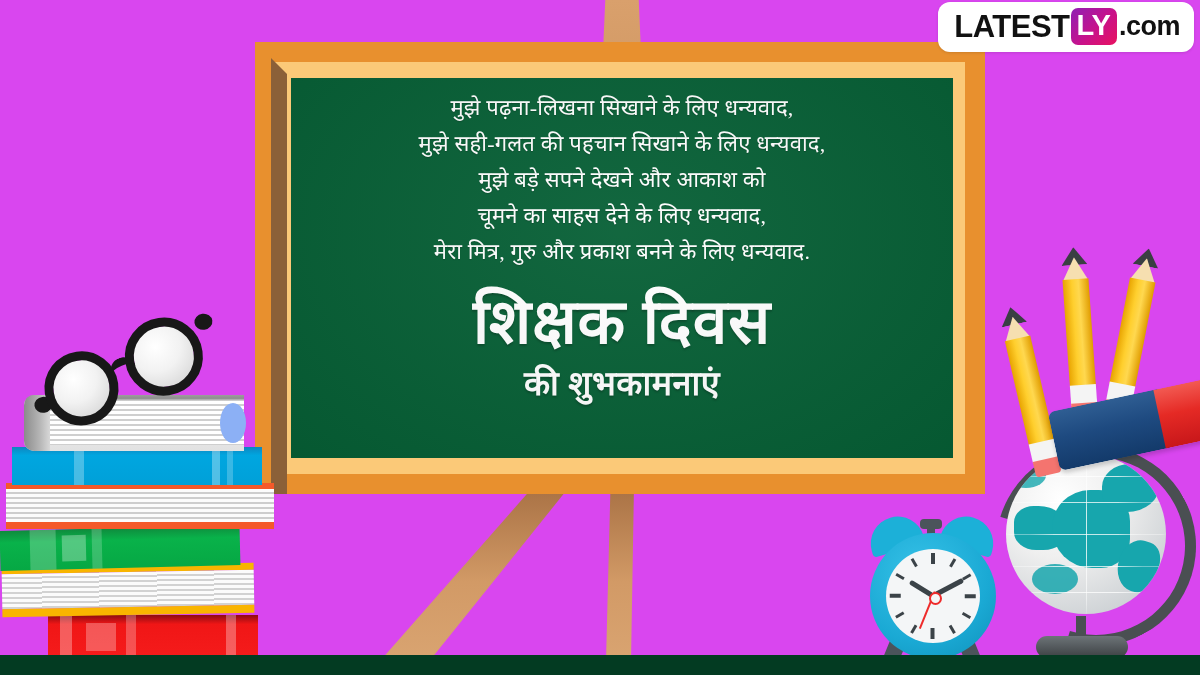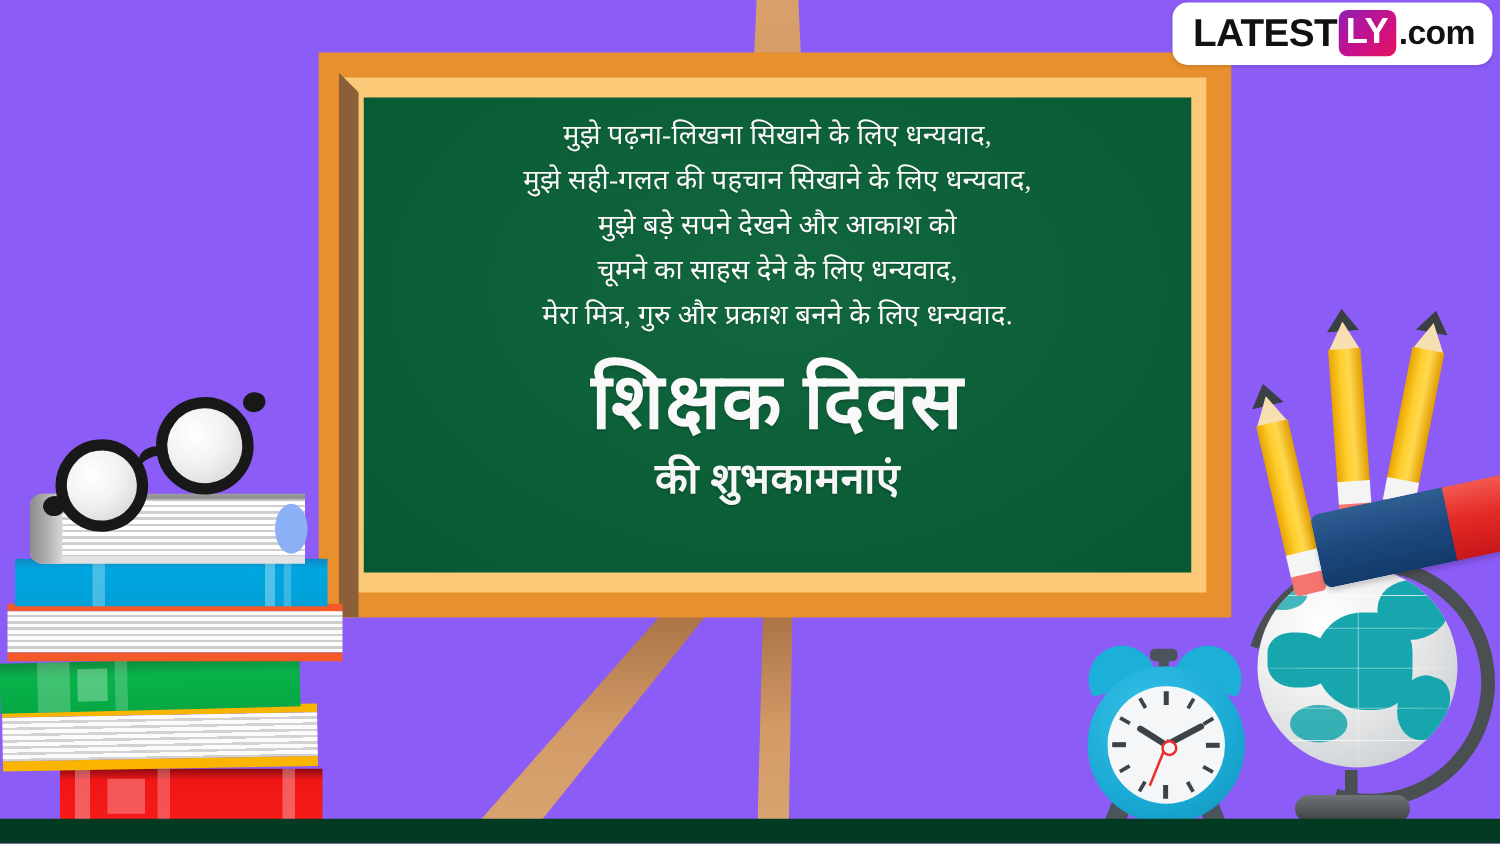--- a/index.html
+++ b/index.html
@@ -6,21 +6,21 @@
   html, body {
     margin: 0;
     padding: 0;
     background: #ffffff;
   }
   #stage {
     position: relative;
     width: 1200px;
     height: 675px;
     overflow: hidden;
-    background: #8b5cf6;
+    background: #d946ef;
     font-family: "Liberation Sans", "DejaVu Sans", sans-serif;
   }
 
   
   .floor {
     position: absolute;
     left: 0; right: 0;
     bottom: 0;
     height: 20px;
     background: #033b22;

